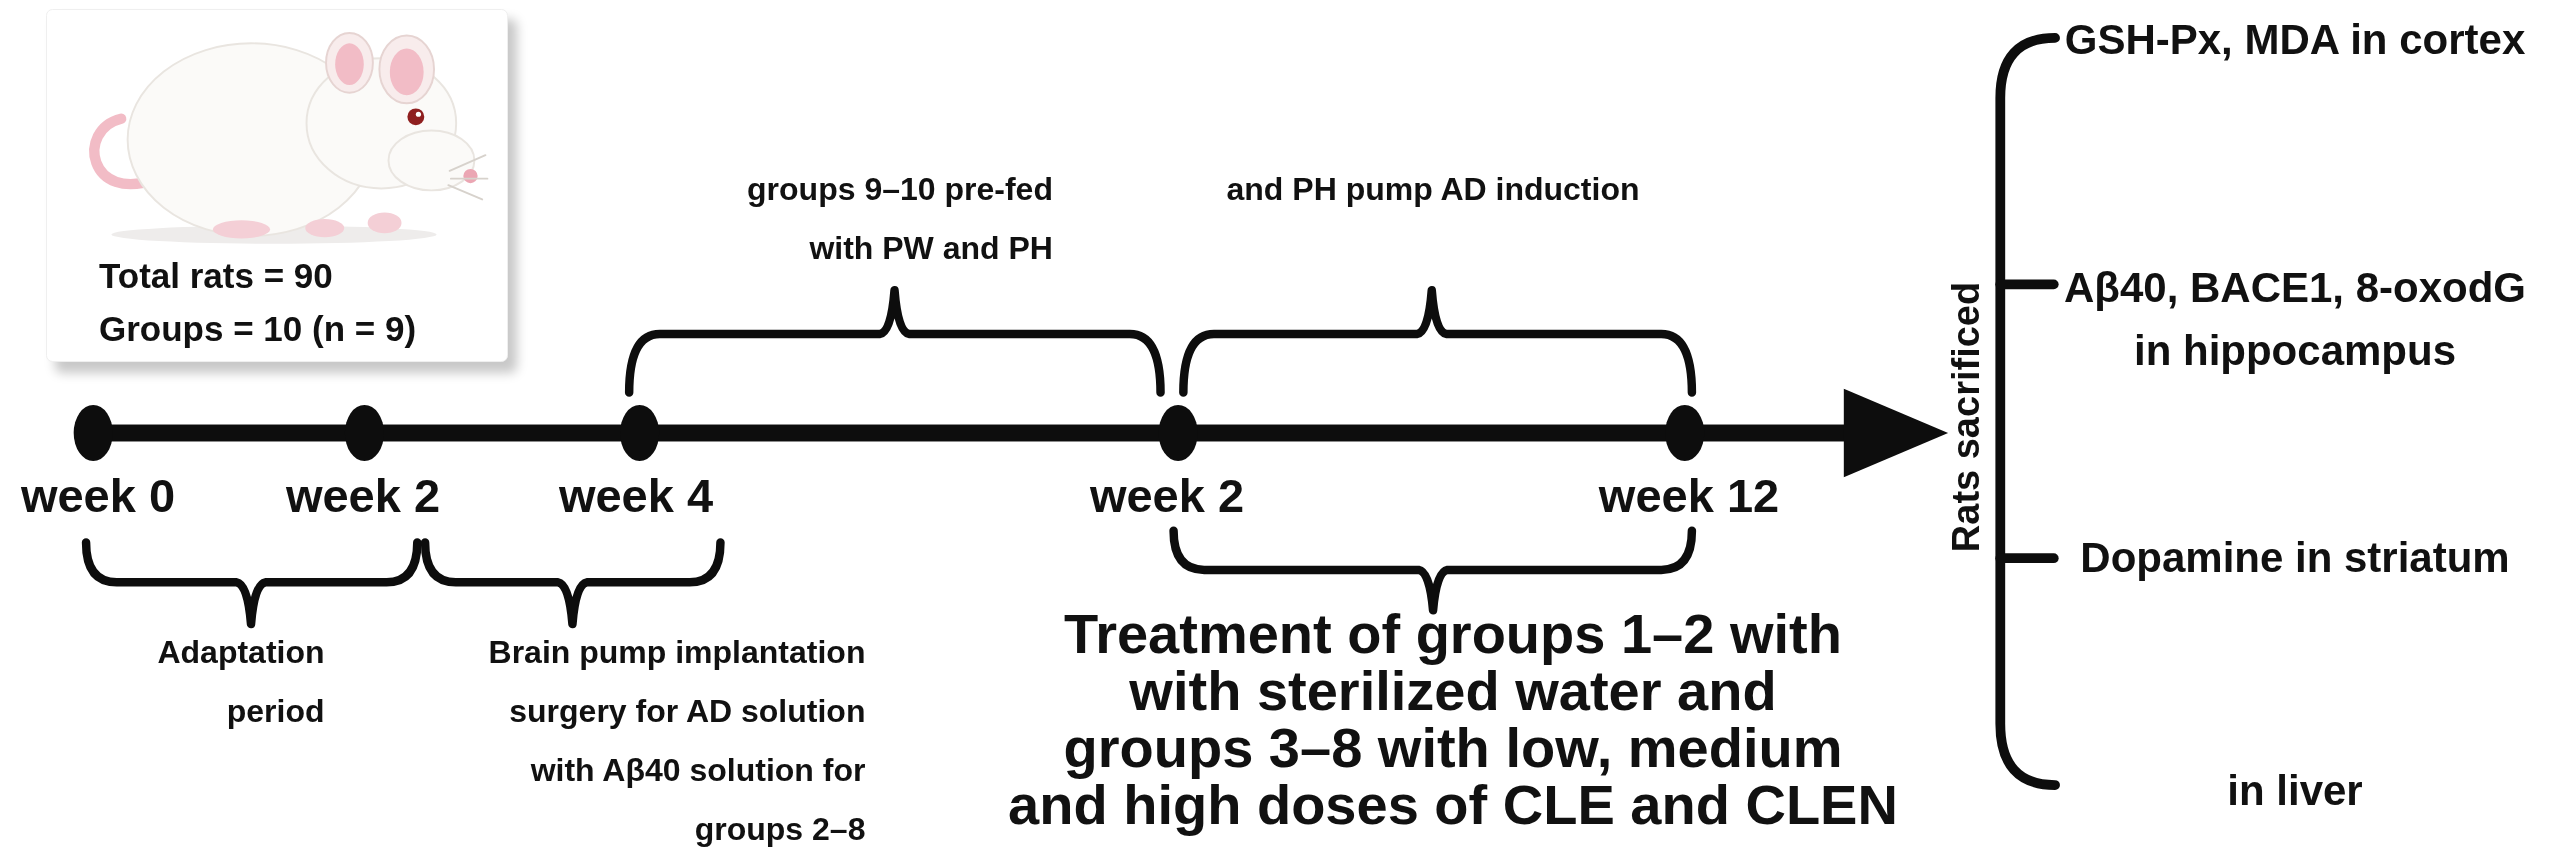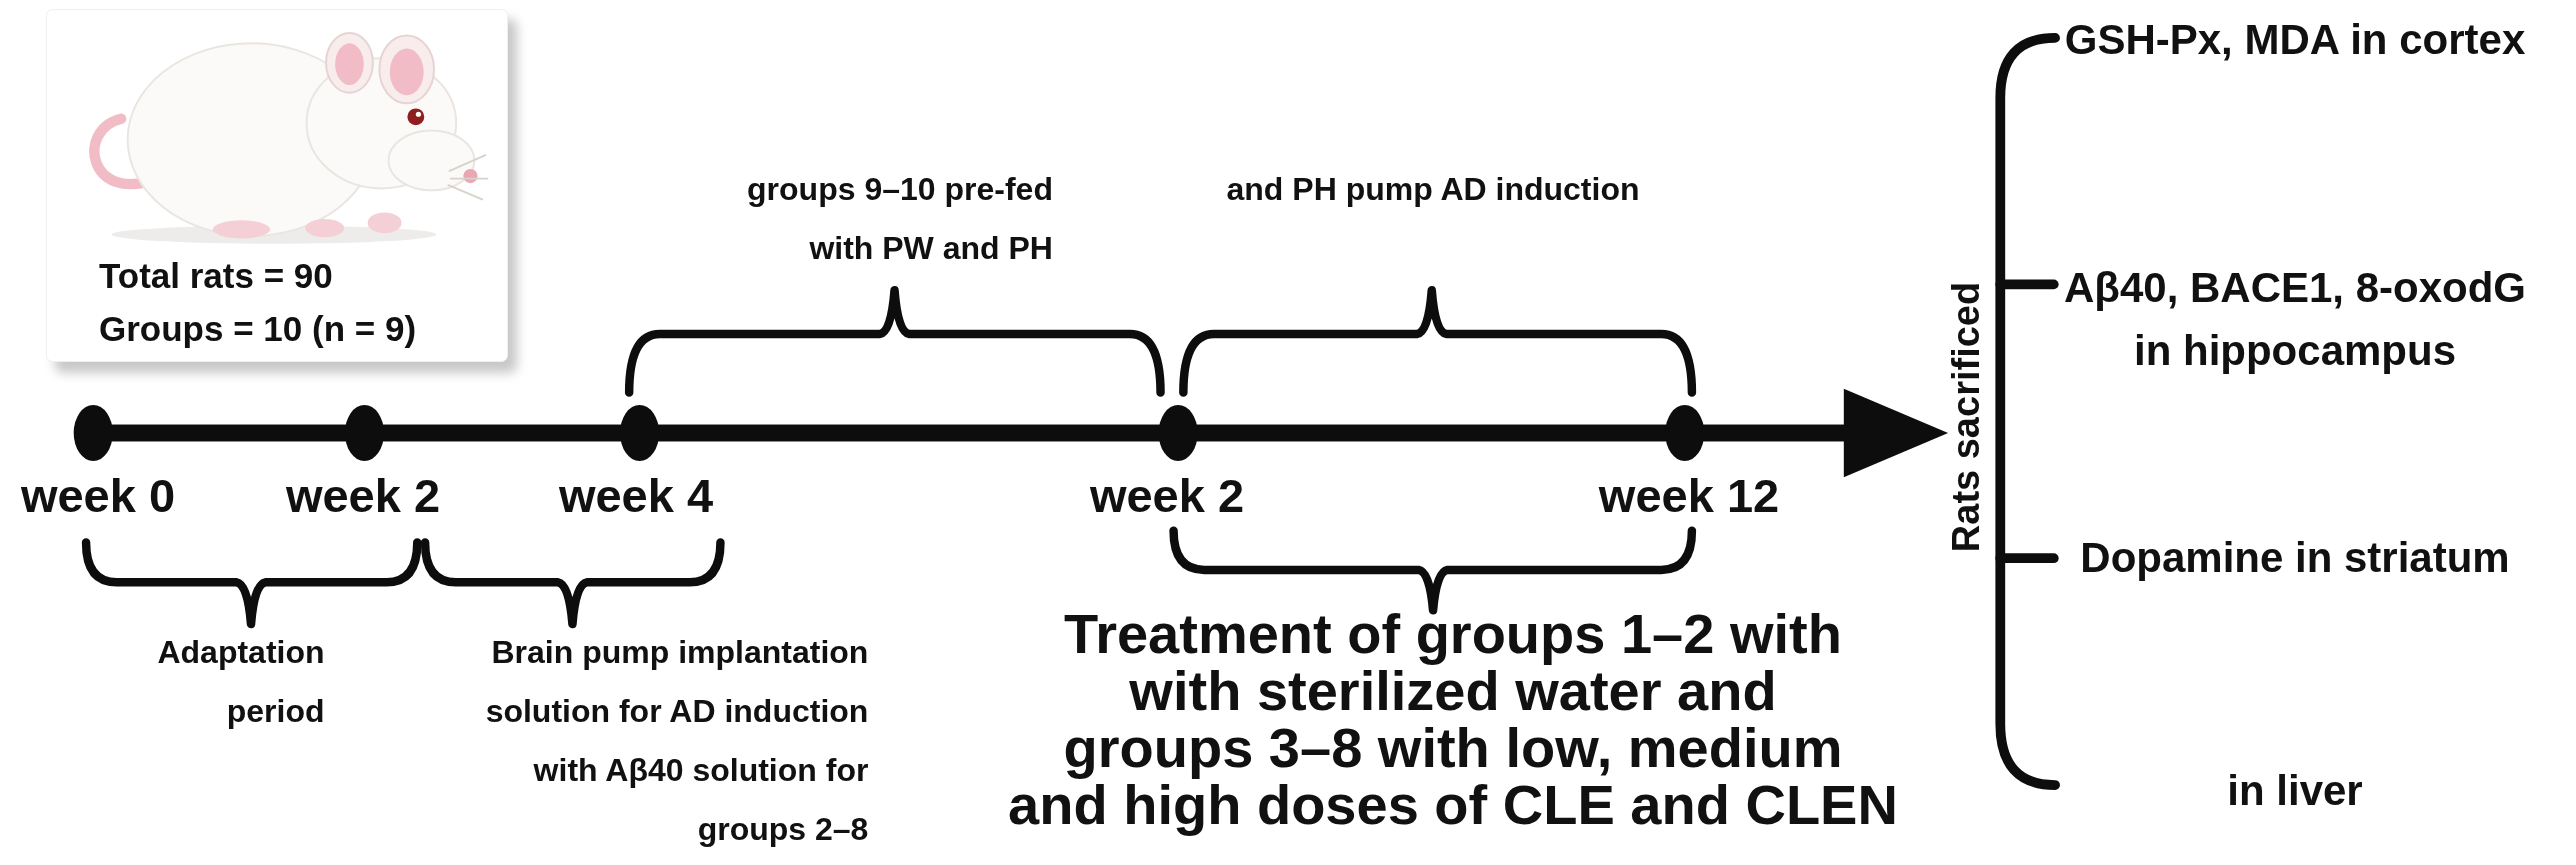--- a/index.html
+++ b/index.html
@@ -111,21 +111,21 @@
 <div class="abs lbl annot" style="left:1433px;top:160px;">
   <span>and PH pump AD induction</span>
 </div>
 
 <div class="abs lbl annot" style="left:241px;top:623px;">
   <span>Adaptation</span>
   <span>period</span>
 </div>
 <div class="abs lbl annot" style="left:677px;top:623px;">
   <span>Brain pump implantation</span>
-  <span>solution for AD induction</span>
+  <span>surgery for AD solution</span>
   <span>with Aβ40 solution for</span>
   <span>groups 2–8</span>
 </div>
 <div class="abs lbl annot-tight" style="left:1453px;top:605px;">
   <span>Treatment of groups 1–2 with</span>
   <span>with sterilized water and</span>
   <span>groups 3–8 with low, medium</span>
   <span>and high doses of CLE and CLEN</span>
 </div>
 

